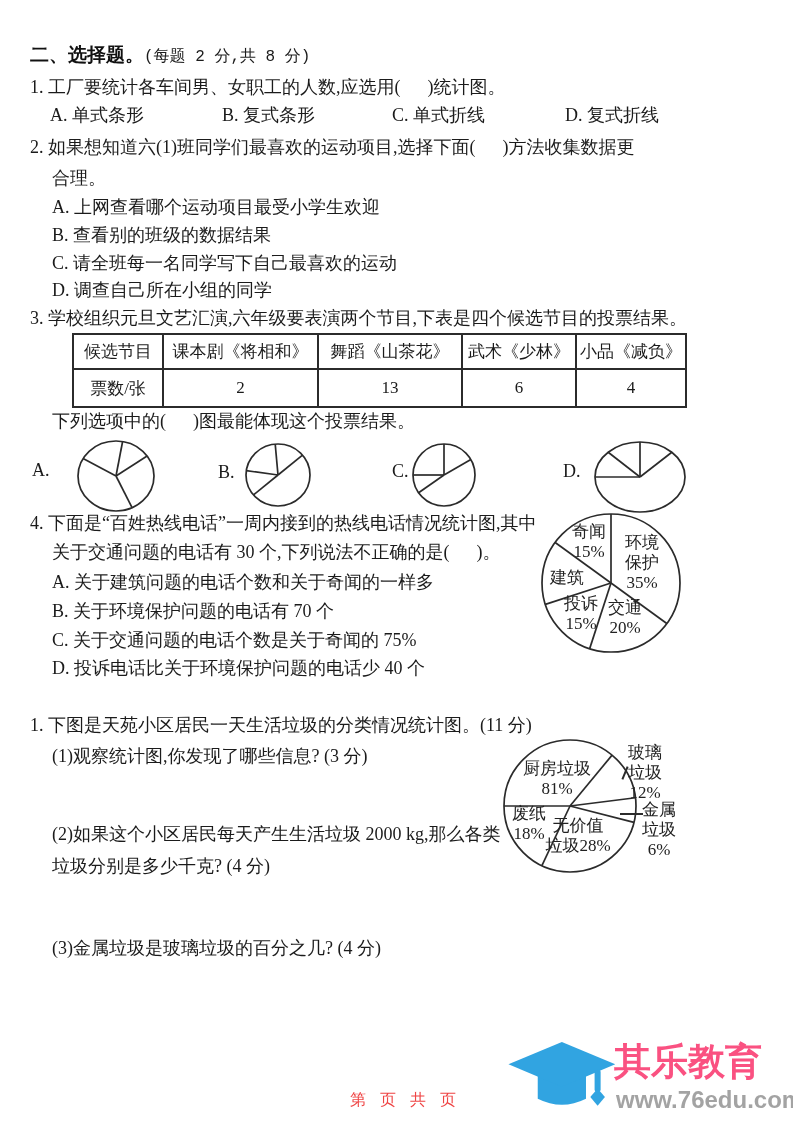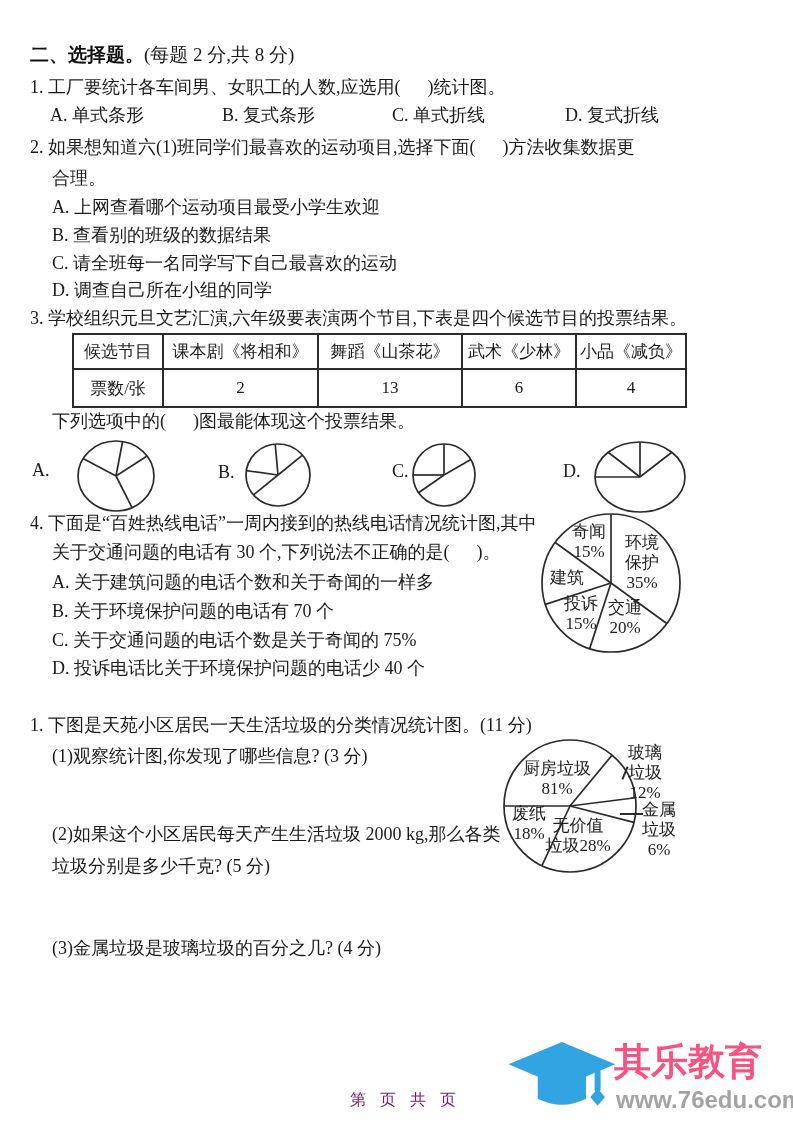--- a/index.html
+++ b/index.html
@@ -1,37 +1,37 @@
 <!DOCTYPE html>
 <html><head>
 <meta charset="utf-8">
 <style>
   html,body{margin:0;padding:0;background:#e8e8e8;}
   #page{position:relative;width:793px;height:1122px;margin:0 auto;background:#ffffff;overflow:hidden;
         font-family:"Liberation Serif","DejaVu Serif",serif;color:#1b1b1b;}
   .t{position:absolute;white-space:pre;font-size:18px;line-height:22px;}
   .head{font-family:"Liberation Sans","DejaVu Sans",sans-serif;font-weight:bold;font-size:19px;color:#111;}
-  .headnote{font-family:Liberation Serif, serif;font-weight:normal;font-size:19px;text-align:center;}
+  .headnote{font-family:Liberation Mono, monospace;font-weight:normal;font-size:16px;text-align:center;}
   
   #vote-table{position:absolute;left:72px;top:333px;border-collapse:collapse;table-layout:fixed;}
   #vote-table td{border:2px solid #2b2b2b;text-align:center;vertical-align:middle;
                  font-size:17px;padding:0;white-space:pre;}
   #vote-table tr:first-child td{height:33px;}
   #vote-table tr:last-child td{height:36px;}
   
   svg.pie{position:absolute;}
   svg.pie ellipse, svg.pie line{fill:none;stroke:#2b2b2b;stroke-width:1.7;}
   .chart{position:absolute;}
   .plabel{position:absolute;transform:translate(-50%,-50%);text-align:center;
           font-size:17px;line-height:20px;white-space:pre;color:#222;}
   .leader-v{position:absolute;border-left:2px solid #2b2b2b;}
   .leader-h{position:absolute;border-top:2px solid #2b2b2b;}
   .optlabel{position:absolute;font-size:18px;white-space:pre;}
   
-  #footer-page{position:absolute;left:350px;top:1090px;font-size:16px;letter-spacing:2px;color:#701a75;white-space:pre;}
+  #footer-page{position:absolute;left:350px;top:1090px;font-size:16px;letter-spacing:2px;color:#ef4444;white-space:pre;}
   #brand-name{position:absolute;left:614px;top:1042px;font-family:"Liberation Sans","DejaVu Sans",sans-serif;
               font-weight:bold;font-size:37px;line-height:40px;white-space:pre;}
   #brand-url{position:absolute;left:616px;top:1086px;font-family:Liberation Sans, sans-serif;
              font-weight:bold;font-size:24px;white-space:pre;}
   #cap-logo{position:absolute;left:505px;top:1038px;}
 </style>
 </head>
 <body>
 
 <div id="page">
@@ -130,21 +130,21 @@
     <div class="plabel" style="left:42px;top:103px">投诉
 15%</div>
     <div class="plabel" style="left:86px;top:107px">交通
 20%</div>
   </div>
 
 
   <div class="t" style="left:30px;top:714px">1. 下图是天苑小区居民一天生活垃圾的分类情况统计图。(11 分)</div>
   <div class="t" style="left:52px;top:745px">(1)观察统计图,你发现了哪些信息? (3 分)</div>
   <div class="t" style="left:52px;top:823px">(2)如果这个小区居民每天产生生活垃圾 2000 kg,那么各类</div>
-  <div class="t" style="left:52px;top:855px">垃圾分别是多少千克? (5 分)</div>
+  <div class="t" style="left:52px;top:855px">垃圾分别是多少千克? (4 分)</div>
   <div class="t" style="left:52px;top:937px">(3)金属垃圾是玻璃垃圾的百分之几? (4 分)</div>
 
   <div class="chart" style="left:501px;top:737px;width:185px;height:140px">
     <svg class="pie" style="left:0;top:0" width="138" height="138">
         <ellipse cx="69" cy="69" rx="66" ry="66"></ellipse>
         <line x1="69" y1="69" x2="111.06998332341354" y2="18.14612597679792"></line>
         <line x1="69" y1="69" x2="134.47957028675555" y2="60.728006584755924"></line>
         <line x1="69" y1="69" x2="132.92648863448966" y2="85.41353255288041"></line>
         <line x1="69" y1="69" x2="40.89856675670522" y2="128.7185854627573"></line>
         <line x1="69" y1="69" x2="3" y2="69.00000000000001"></line>

